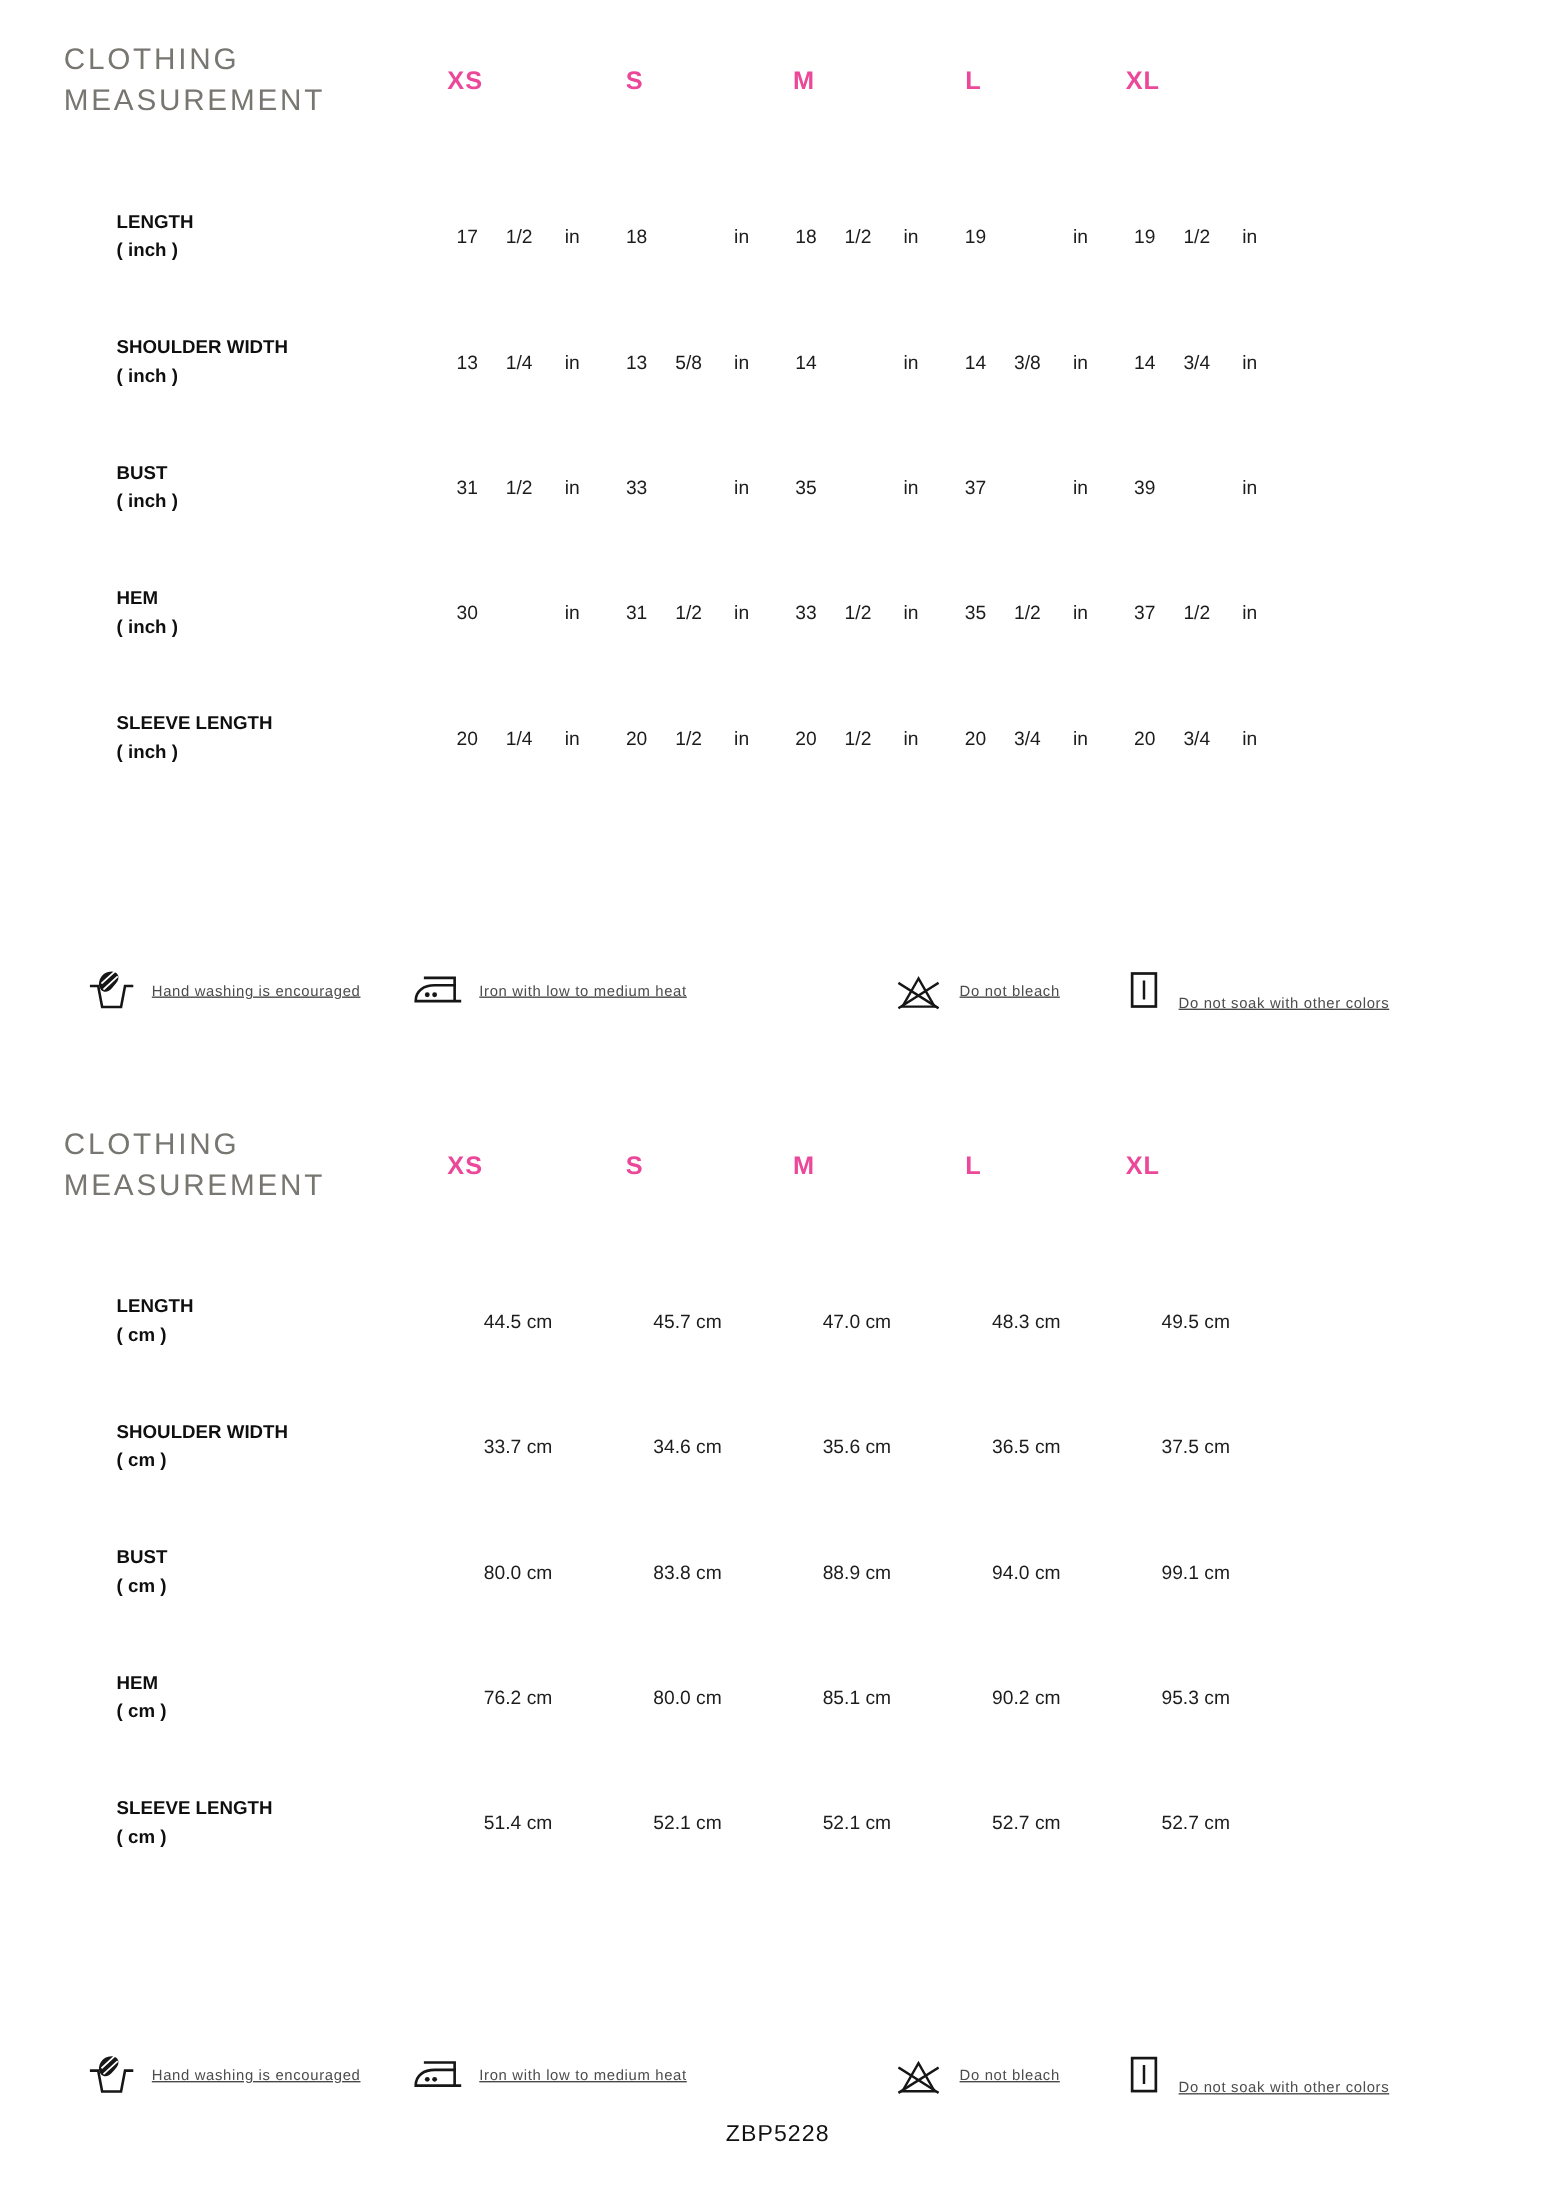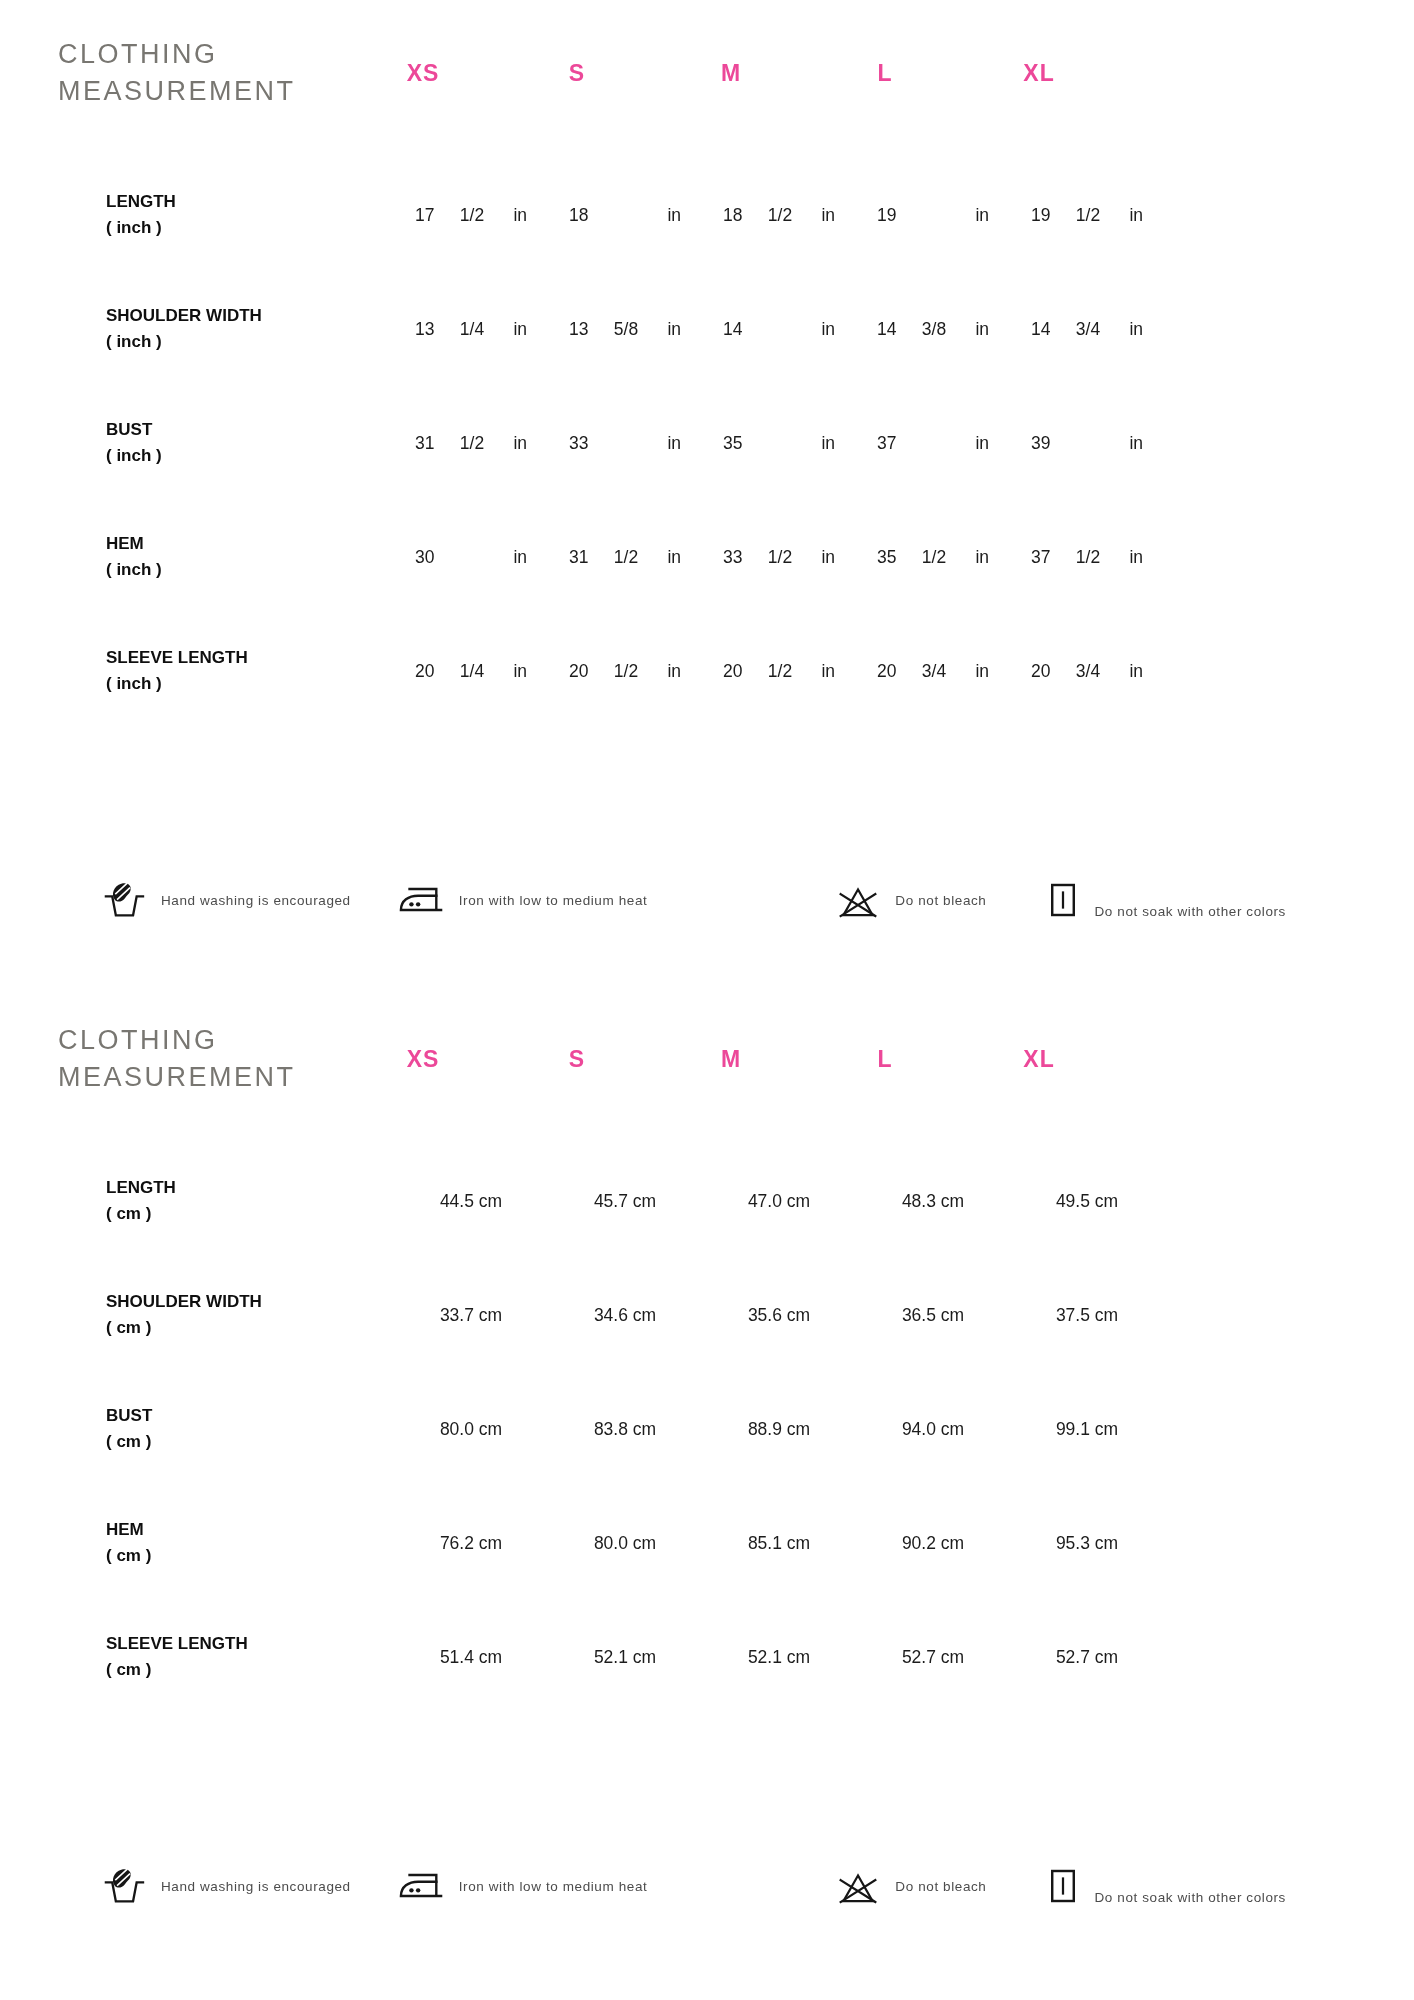--- a/index.html
+++ b/index.html
@@ -16,21 +16,21 @@
   }
   .size-h { font-size:23px; font-weight:bold; color:#ec4899; text-align:center; letter-spacing:1px; }
   .rows { margin-top:48px;margin-left:48px; }
   .row { height:114px; align-items:center; }
   .rlabel { font-weight:bold; font-size:17px; line-height:26px; color:#0f0f0f; }
   .icell { width:112px; margin:0 auto; display:grid; grid-template-columns:36px 42px 1fr; font-size:17.5px; }
   .icell .num  { text-align:left; }
   .icell .frac { text-align:center; }
   .icell .unit { text-align:right; }
   .ccell { text-align:center; font-size:17.5px; }
-  .care-row { display:flex; align-items:center; padding-left:103px; margin-top:150px; height:44px; }
+  .care-row { display:flex; align-items:center; padding-left:80px; margin-top:150px; height:44px;text-decoration:underline; }
   .care-item { display:flex; align-items:center; gap:16px; }
   .care-item.c2 { margin-left:48px; }
   .care-item.c3 { margin-left:190px; }
   .care-item.c4 { margin-left:62px;align-items:flex-end; }
   .care-label { font-size:13.5px; color:#4c4c4c; letter-spacing:0.6px; }
   .sec2 { margin-top:100px; }
   .code { text-align:center; margin-top:20px; font-size:21px; letter-spacing:1px; color:#111; }
   .icn { display:block; }
   .icn * { stroke-linecap:square; }
 </style>
@@ -349,13 +349,14 @@
     </div>
     <div class="care-item c4">
       <svg class="icn" width="30" height="38" viewBox="0 0 32 40">
         <rect x="4.5" y="4" width="23" height="32" fill="none" stroke="#161616" stroke-width="2.6"></rect>
         <path d="M16 12 V28" stroke="#161616" stroke-width="2.4"></path>
       </svg>
       <span class="care-label">Do not soak with other colors</span>
     </div>
   </div>
 
+  <div class="code">ZBP5228</div>
 </div>
 
 </body></html>

